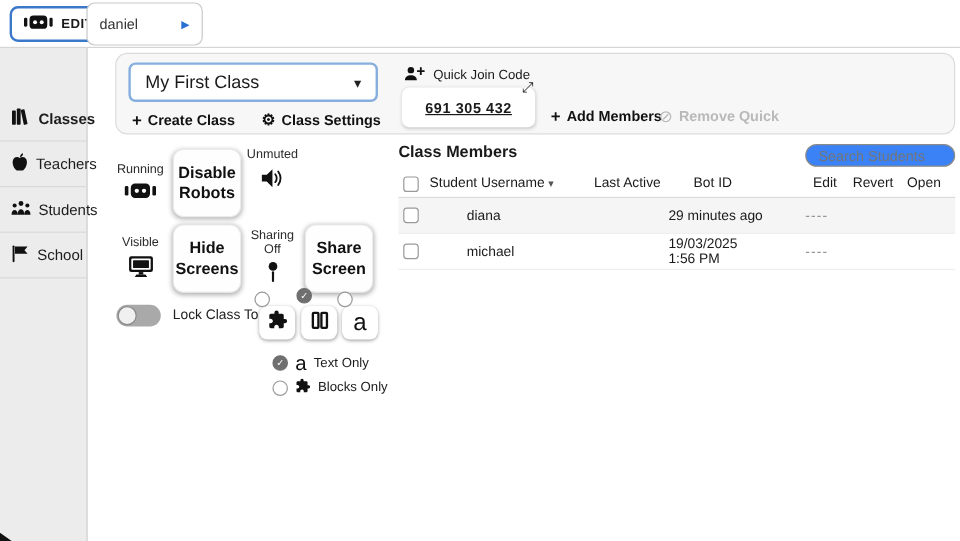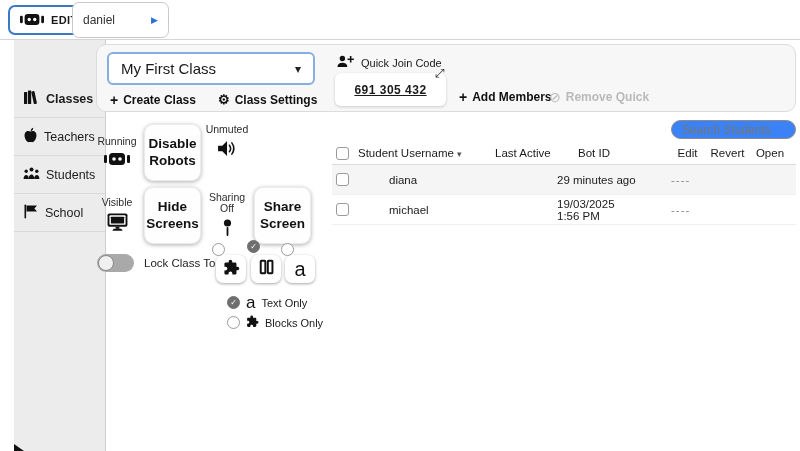--- a/index.html
+++ b/index.html
@@ -12,22 +12,22 @@
     border-bottom:1px solid #d5d5d5; z-index:5; }
   .editor-btn { position:absolute; left:8px; top:5px; height:30px; padding:0 10px;
     display:flex; align-items:center; gap:7px; border:2px solid #3c78c8; border-radius:7px;
     background:#fff; font-size:11px; font-weight:700; letter-spacing:.4px; cursor:pointer; }
   .user-tab { position:absolute; left:72px; top:2px; width:97px; height:36px; background:#fff;
     border:1px solid #c9c9c9; border-radius:7px; display:flex; align-items:center;
     padding:12px 10px; font-size:12px; color:#333; cursor:pointer; }
   .user-tab .play-glyph { margin-left:auto; color:#2b6fd4; font-size:9px; }
 
   
-  .sidebar { position:absolute; left:0; top:40px; width:92px; height:411px; background:#ececec;
-    border-right:1px solid #cfcfcf;margin-left:14px; }
+  .sidebar { position:absolute; left:0; top:40px; width:73px; height:411px; background:#ececec;
+    border-right:1px solid #cfcfcf; }
   .side-spacer { height:40px; }
   .side-item { height:38px; display:flex; align-items:center; padding-left:9px; gap:6px;
     font-size:12.5px; color:#1c1c1c; border-bottom:1px solid #d9d9d9; cursor:pointer; }
   .side-item.active .side-label { font-weight:700; }
   .side-item svg { flex:0 0 auto; }
   .corner-mark { position:absolute; left:0; bottom:0; width:10px; height:7px; background:#111;
     clip-path:polygon(0 0, 100% 100%, 0 100%); }
 
   
   .top-card { position:absolute; left:96px; top:44px; width:700px; height:68px;
@@ -321,20 +321,21 @@
   <div class="edit-opt opt-2">
     <div class="radio"></div>
     <span>
       <svg width="13" height="13" viewBox="0 0 24 24" fill="#111">
         <path d="M20.5 11H19V7c0-1.1-.9-2-2-2h-4V3.5a2.5 2.5 0 0 0-5 0V5H4c-1.1 0-1.99.9-1.99 2v3.8H3.5c1.49 0 2.7 1.21 2.7 2.7s-1.21 2.7-2.7 2.7H2V20c0 1.1.9 2 2 2h3.8v-1.5c0-1.49 1.21-2.7 2.7-2.7 1.49 0 2.7 1.21 2.7 2.7V22H17c1.1 0 2-.9 2-2v-4h1.5a2.5 2.5 0 0 0 0-5z"></path>
       </svg>
     </span>
     <span>Blocks Only</span>
   </div>
 
+  <div class="members-title">Class Members</div>
   <input class="search-input" type="text" placeholder="Search Students" style="">
 
   <div class="table">
     <div class="tgrid thead">
       <span class="checkbox"></span>
       <span>
         <span>Student Username</span><span class="sort-caret">▾</span>
       </span>
       <span>Last Active</span>
       <span>Bot ID</span>

